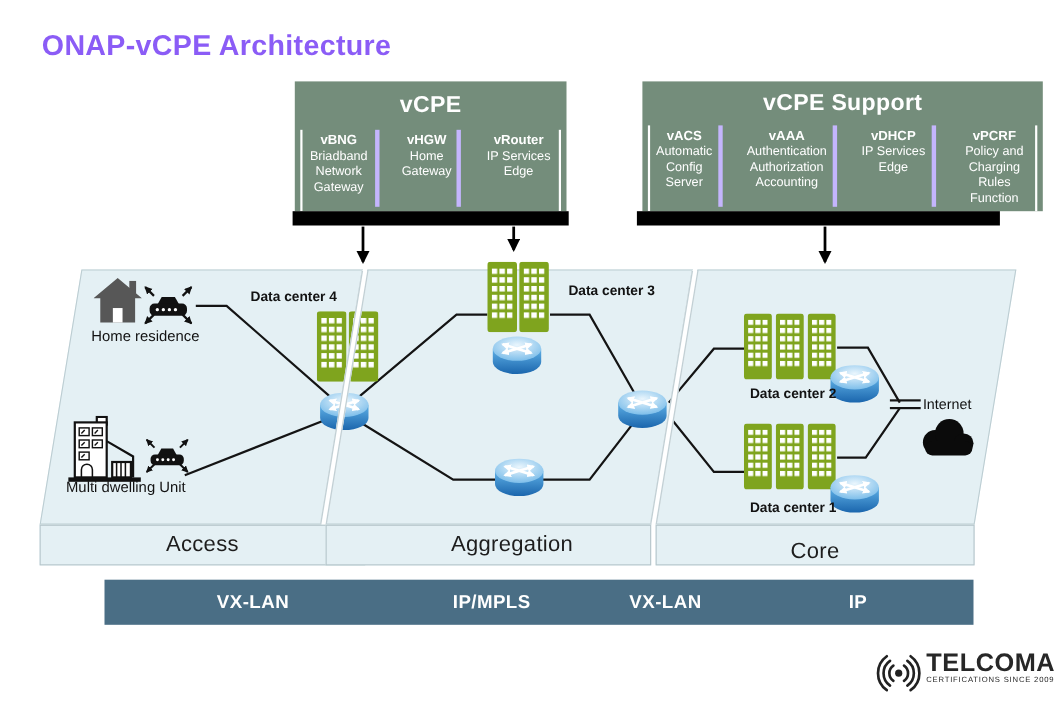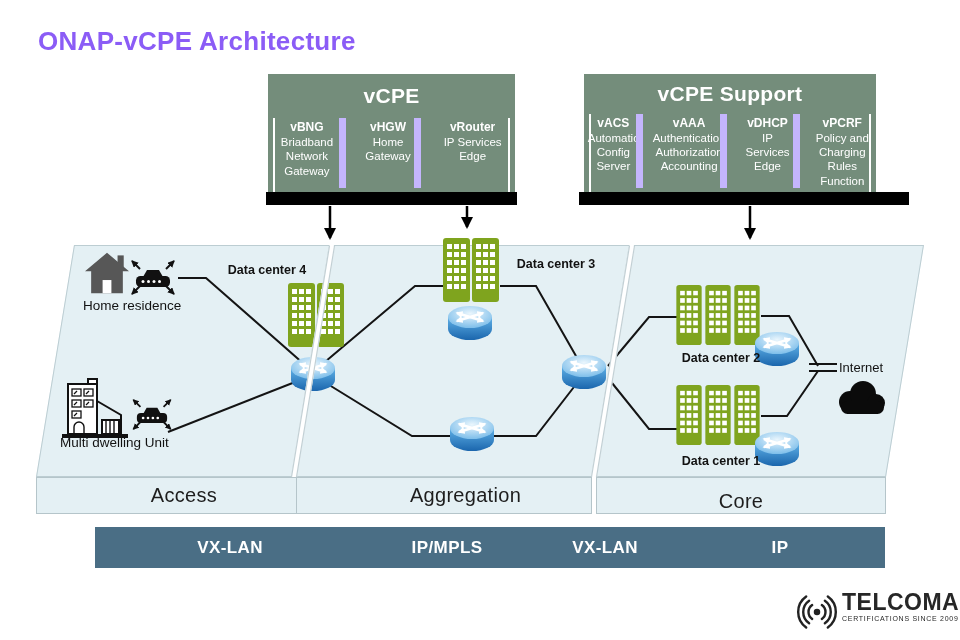--- a/index.html
+++ b/index.html
@@ -7,26 +7,26 @@
     position:relative;width:960px;height:640px;overflow:hidden;background:#fff;
     font-family:"Liberation Sans","DejaVu Sans",sans-serif;color:#111;
   }
   .page-title{
     position:absolute;left:38px;top:26px;font-size:26px;font-weight:700;
     letter-spacing:.3px;color:#8b5cf6;
   }
   
   .topbox{position:absolute;top:74px;height:118px;background:#748D7B;display:flex;flex-direction:column;}
   .topbox.vcpe{left:268px;width:247px;}
-  .topbox.support{left:584px;width:292px;}
+  .topbox.support{left:584px;width:364px;}
   .topbox-title{height:44px;display:flex;align-items:center;justify-content:center;
     color:#fff;font-size:21px;font-weight:700;letter-spacing:.3px;}
   .cols{flex:1;display:flex;margin:0 5px;border-left:2px solid #fff;border-right:2px solid #fff;padding-bottom:4px;}
   .col{display:flex;flex-direction:column;align-items:center;padding-top:2px;min-width:0;}
-  .col + .col{border-left:7px solid #c4b5fd;padding-left:16px;}
+  .col + .col{border-left:4px solid #c4b5fd;padding-left:16px;}
   .col-name{color:#fff;font-size:12px;font-weight:700;line-height:1.25;text-align:center;}
   .col-desc{color:#fff;font-size:11.5px;line-height:1.25;text-align:center;white-space:pre-line;}
   .blackbar{position:absolute;top:192px;height:13px;background:#000;}
   .blackbar.vcpe{left:266px;width:251px;}
   .blackbar.support{left:579px;width:330px;}
   
   .panel{position:absolute;top:245px;height:232px;background:#E4F0F4;
     border:1px solid #bccdd2;transform:skewX(-9.3deg);transform-origin:0 100%;box-sizing:border-box;}
   .panel.access{left:36px;width:256px;}
   .panel.aggregation{left:296px;width:296px;}

